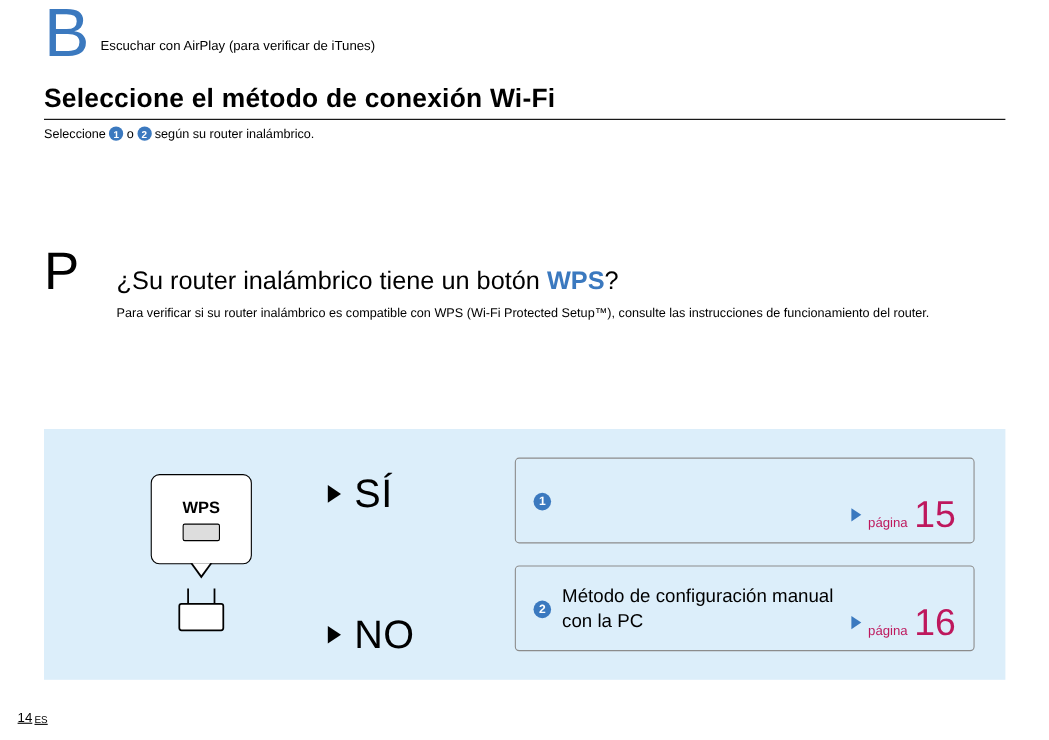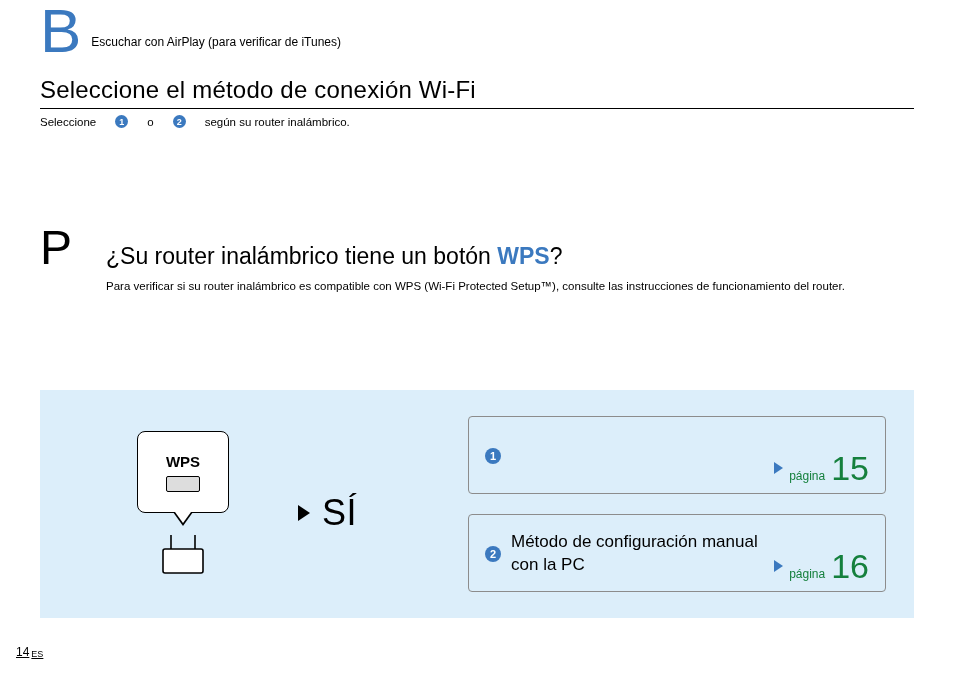--- a/index.html
+++ b/index.html
@@ -5,23 +5,23 @@
   * { box-sizing: border-box; margin: 0; padding: 0; }
   html, body { width: 954px; height: 673px; font-family: "Helvetica Neue", Arial, sans-serif; background: #fff; color: #000; }
   .page { position: relative; width: 954px; height: 673px; padding: 0 40px; }
 
   
   .header-row { display: flex; align-items: baseline; padding-top: 0; }
   .letter-B { font-size: 62px; color: #3b79bf; font-weight: 400; letter-spacing: -2px; line-height: 1; }
   .header-sub { font-size: 12px; margin-left: 12px; position: relative; top: -6px; }
 
   
-  .title { font-size: 24px; font-weight: 400; margin-top: 14px; letter-spacing: .2px; }
+  .title { font-size: 24px; font-weight: 700; margin-top: 14px; letter-spacing: .2px; }
   .thin-rule { border: none; border-top: 1px solid #000; margin-top: 4px; }
-  .instruction { font-size: 11.5px; margin-top: 6px; display: flex; align-items: center; gap: 19px; }
+  .instruction { font-size: 11.5px; margin-top: 6px; display: flex; align-items: center; gap: 3px; }
 
   
   .badge {
     display: inline-flex; align-items: center; justify-content: center;
     width: 13px; height: 13px; border-radius: 50%;
     background: #3b79bf; color: #fff; font-size: 9px; font-weight: 700;
   }
   .badge.big { width: 16px; height: 16px; font-size: 11px; }
 
   
@@ -68,21 +68,21 @@
   .yn-label { font-size: 36px; font-weight: 400; letter-spacing: .5px; }
 
   
   .cards { flex: 1; display: flex; flex-direction: column; gap: 20px; }
   .card {
     border: 1px solid #8c8c8c; border-radius: 4px; background: transparent;
     padding: 12px 16px 10px 16px; display: flex; align-items: center; gap: 10px;
     position: relative; min-height: 78px;
   }
   .card-text { font-size: 17px; line-height: 1.35; max-width: 260px; }
-  .pagelink { position: absolute; right: 16px; bottom: 8px; display: flex; align-items: baseline; gap: 6px; color: #15803d; }
+  .pagelink { position: absolute; right: 16px; bottom: 8px; display: flex; align-items: baseline; gap: 6px; color: #be185d; }
   .tri-blue { width: 0; height: 0; border-top: 6px solid transparent; border-bottom: 6px solid transparent;
               border-left: 9px solid #3b79bf; align-self: center; }
   .pagina { font-size: 12px; }
   .pagenum { font-size: 34px; font-weight: 300; line-height: 1; }
 
   
   .footer { position: absolute; left: 16px; bottom: 14px; font-size: 12px; display: flex; align-items: flex-end; gap: 2px; text-decoration: underline; }
   .footer .es { font-size: 9px; }
 </style>
 </head>
@@ -130,20 +130,24 @@
           <rect x="4" y="16" width="40" height="24" rx="2" fill="#fff" stroke="#000" stroke-width="1.6"></rect>
         </svg>
       </div>
     </div>
 
     <div class="yn-col">
       <div class="yn-row">
         <div class="tri"></div>
         <div class="yn-label">SÍ</div>
       </div>
+      <div class="yn-row">
+        <div class="tri"></div>
+        <div class="yn-label">NO</div>
+      </div>
     </div>
 
     <div class="cards">
 
       <div class="card">
         <span class="badge big">1</span>
         <div class="pagelink">
           <div class="tri-blue"></div>
           <span class="pagina">página</span>
           <span class="pagenum">15</span>

